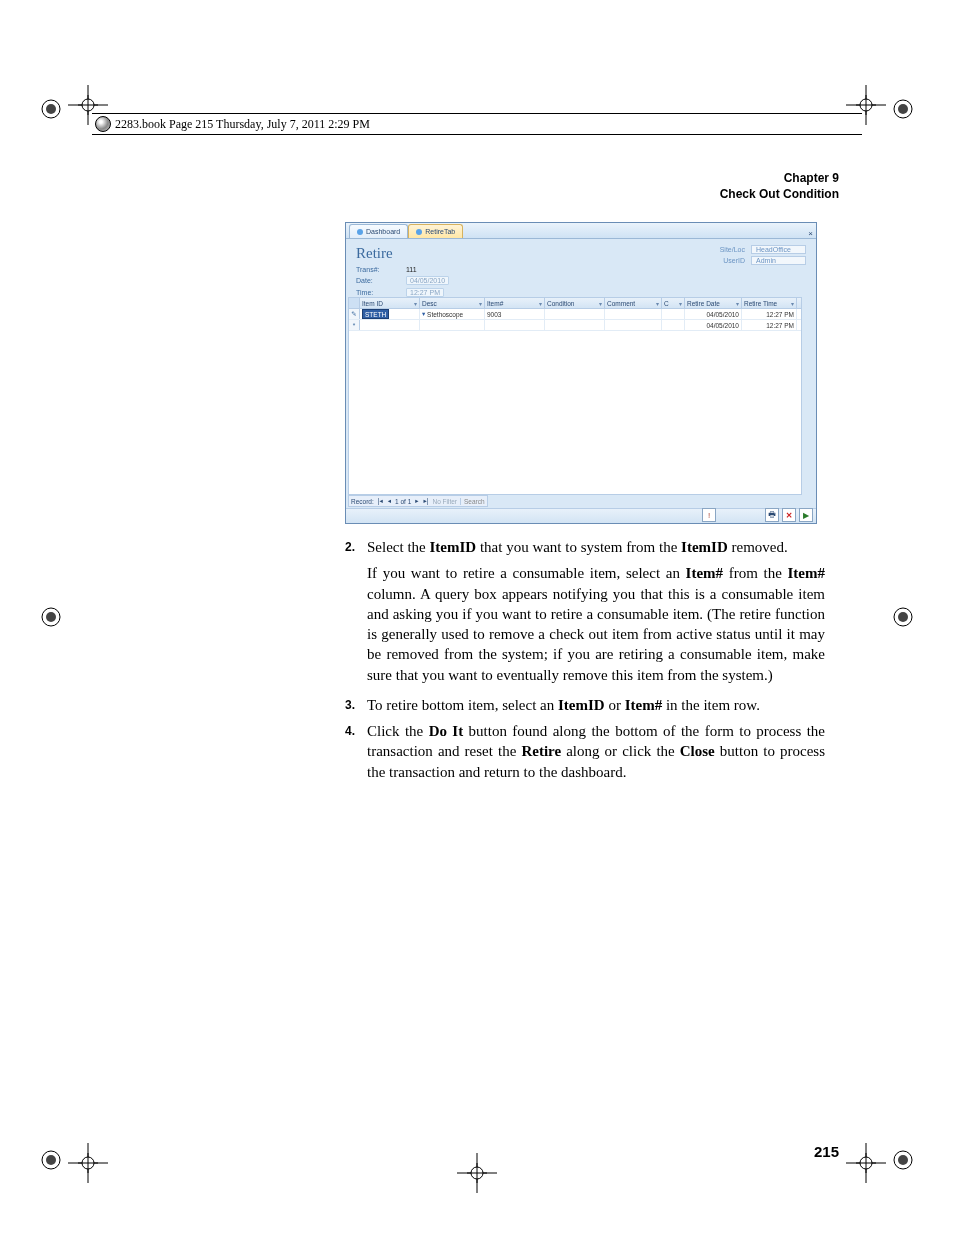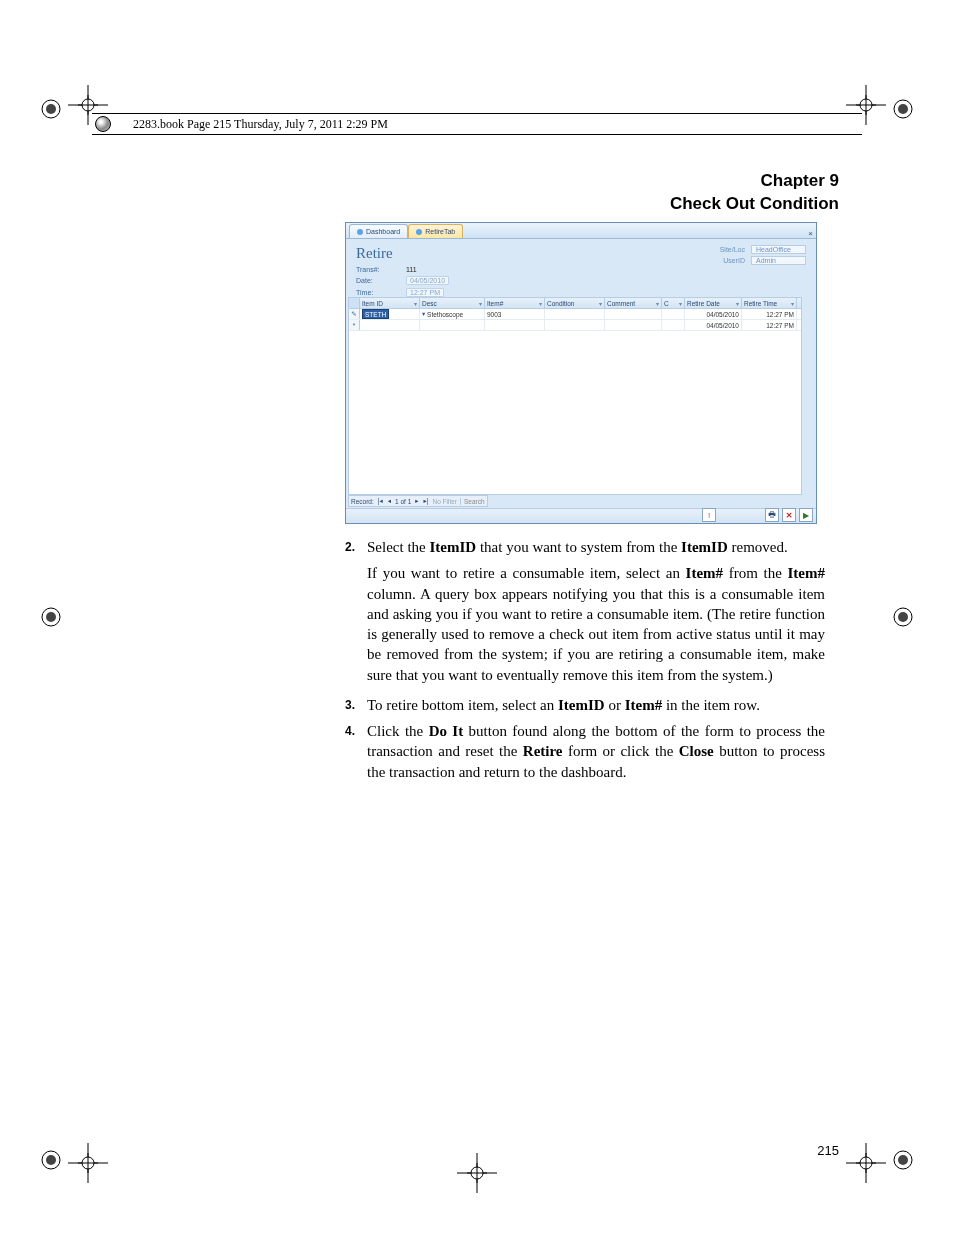--- a/index.html
+++ b/index.html
@@ -30,37 +30,37 @@
     left: 92px;
     top: 113px;
     right: 92px;
     height: 20px;
     font-family: "Times New Roman", serif;
     font-size: 12px;
     border-top: 1px solid #000;
     border-bottom: 1px solid #000;
     display: flex;
     align-items: center;
-    gap: 22px;
+    gap: 4px;
     padding-left: 3px;
   }
   .running-head .orb {
     width: 14px; height: 14px;
     border: 1px solid #000;
     border-radius: 50%;
     background: radial-gradient(circle at 35% 35%, #fff 0 10%, #888 55%, #ccc 100%);
     flex: none;
   }
   .chapter-head {
     position: absolute;
     right: 115px;
     top: 170px;
     text-align: right;
     font-family: Arial, Helvetica, sans-serif;
-    font-size: 17px;
+    font-size: 12px;
     line-height: 1.35;
   }
   .chapter-head .line1 { font-weight: bold; }
   .chapter-head .line2 { font-weight: bold; }
   
   .screenshot {
     position: absolute;
     left: 345px;
     top: 222px;
     width: 470px;
@@ -188,22 +188,22 @@
     line-height: 1.35;
   }
   .ol-item { position:relative; padding-left:22px; margin-bottom:6px; text-align:justify;}
   .ol-item .num { position:absolute; left:0; top:2px; font-family: Arial, Helvetica, sans-serif; font-size:12px; font-weight:bold;}
   .para { margin:6px 0 10px 0; text-align:justify;}
   .page-num {
     position:absolute;
     right: 115px;
     top: 1143px;
     font-family: Arial, Helvetica, sans-serif;
-    font-size: 13px;
-    font-weight: normal;
+    font-size: 15px;
+    font-weight: bold;
   }
   b.sans { font-family:inherit; font-weight:bold; }
 </style>
 </head>
 <body>
 
 <div class="crop-mark" style="left:68px; top:85px;">
   <svg width="40" height="40">
       <path d="M20 0 V14 M0 20 H14 M20 40 V26 M40 20 H26" stroke="#000" stroke-width="1" fill="none"></path>
       <circle cx="20" cy="20" r="6" fill="none" stroke="#000"></circle>
@@ -422,17 +422,17 @@
     <div class="para">
       <span>If you want to retire a consumable item, select an </span><b class="sans">Item#</b><span> from the </span><b class="sans">Item#</b><span> column. A query box appears notifying you that this is a consumable item and asking you if you want to retire a consumable item. (The retire function is generally used to remove a check out item from active status until it may be removed from the system; if you are retiring a consumable item, make sure that you want to eventually remove this item from the system.)</span>
     </div>
   </div>
   <div class="ol-item">
     <span class="num">3.</span>
     <span>To retire bottom item, select an </span><b class="sans">ItemID</b><span> or </span><b class="sans">Item#</b><span> in the item row.</span>
   </div>
   <div class="ol-item">
     <span class="num">4.</span>
-    <span>Click the </span><b class="sans">Do It</b><span> button found along the bottom of the form to process the transaction and reset the </span><b class="sans">Retire</b><span> form or click the </span><b class="sans">Close</b><span> button to process the transaction and return to the dashboard.</span>
+    <span>Click the </span><b class="sans">Do It</b><span> button found along the bottom of the form to process the transaction and reset the </span><b class="sans">Retire</b><span> along or click the </span><b class="sans">Close</b><span> button to process the transaction and return to the dashboard.</span>
   </div>
 </div>
 
 <div class="page-num">215</div>
 
 </body></html>

